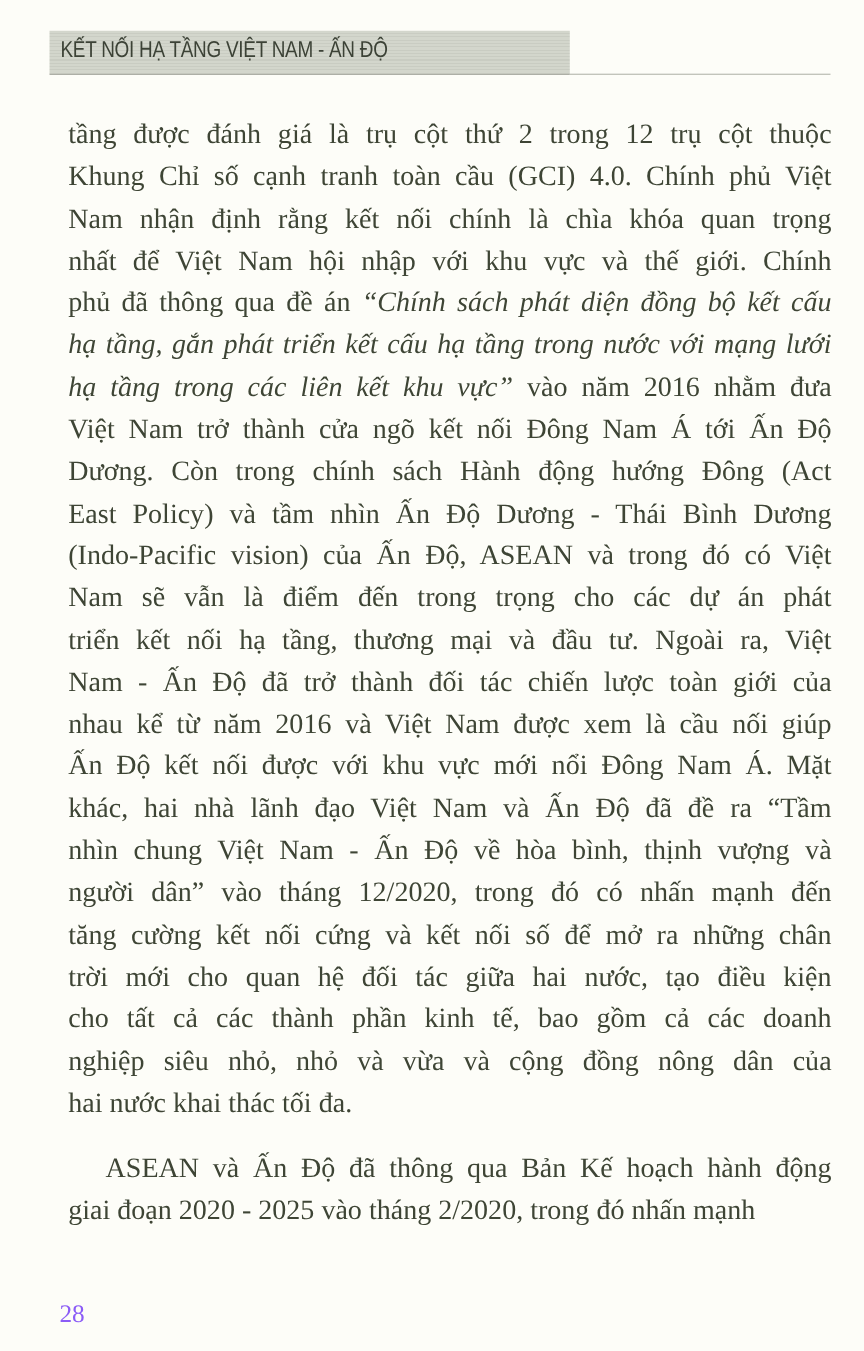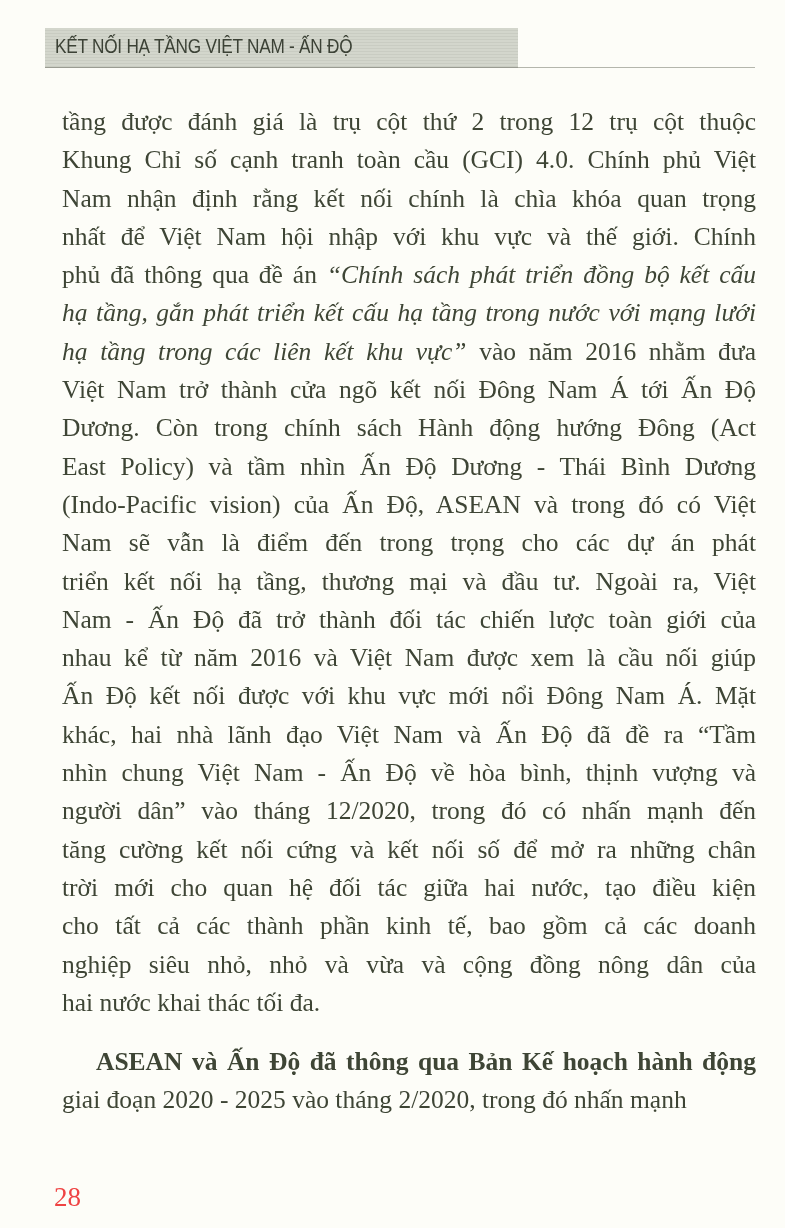--- a/index.html
+++ b/index.html
@@ -31,44 +31,44 @@
   .body-text {
     position: absolute; left: 62px; top: 103px; width: 694px;
     font-size: 25.5px; line-height: 38.3px;
   }
   .line {
     display: block; white-space: nowrap;
     text-align: justify; text-align-last: justify;
     height: 38.3px;
   }
   .line.last { text-align-last: left; }
-  .line.indent { padding-left: 34px; font-weight: bold; }
+  .line.indent { padding-left: 34px; }
   .it { font-style: italic; }
   .gap { height: 21px; }
   .page-number {
     position: absolute; left: 54px; top: 1182px;
-    font-size: 27px; color: #ef4444;
+    font-size: 23px; color: #8b5cf6;
   }
 </style>
 </head>
 <body>
 
 <div class="page">
   <div class="running-header">
     <span class="running-header-title">KẾT NỐI HẠ TẦNG VIỆT NAM - ẤN ĐỘ</span>
   </div>
   <div class="header-rule"></div>
 
   <div class="body-text" id="body-text">
       <div>
         <span class="line"><span>tầng được đánh giá là trụ cột thứ 2 trong 12 trụ cột thuộc</span></span>
         <span class="line"><span>Khung Chỉ số cạnh tranh toàn cầu (GCI) 4.0. Chính phủ Việt</span></span>
         <span class="line"><span>Nam nhận định rằng kết nối chính là chìa khóa quan trọng</span></span>
         <span class="line"><span>nhất để Việt Nam hội nhập với khu vực và thế giới. Chính</span></span>
-        <span class="line"><span>phủ đã thông qua đề án </span><span class="it">“Chính sách phát triển đồng bộ kết cấu</span></span>
+        <span class="line"><span>phủ đã thông qua đề án </span><span class="it">“Chính sách phát diện đồng bộ kết cấu</span></span>
         <span class="line"><span class="it">hạ tầng, gắn phát triển kết cấu hạ tầng trong nước với mạng lưới</span></span>
         <span class="line"><span class="it">hạ tầng trong các liên kết khu vực”</span><span> vào năm 2016 nhằm đưa</span></span>
         <span class="line"><span>Việt Nam trở thành cửa ngõ kết nối Đông Nam Á tới Ấn Độ</span></span>
         <span class="line"><span>Dương. Còn trong chính sách Hành động hướng Đông (Act</span></span>
         <span class="line"><span>East Policy) và tầm nhìn Ấn Độ Dương - Thái Bình Dương</span></span>
         <span class="line"><span>(Indo-Pacific vision) của Ấn Độ, ASEAN và trong đó có Việt</span></span>
         <span class="line"><span>Nam sẽ vẫn là điểm đến trong trọng cho các dự án phát</span></span>
         <span class="line"><span>triển kết nối hạ tầng, thương mại và đầu tư. Ngoài ra, Việt</span></span>
         <span class="line"><span>Nam - Ấn Độ đã trở thành đối tác chiến lược toàn giới của</span></span>
         <span class="line"><span>nhau kể từ năm 2016 và Việt Nam được xem là cầu nối giúp</span></span>

